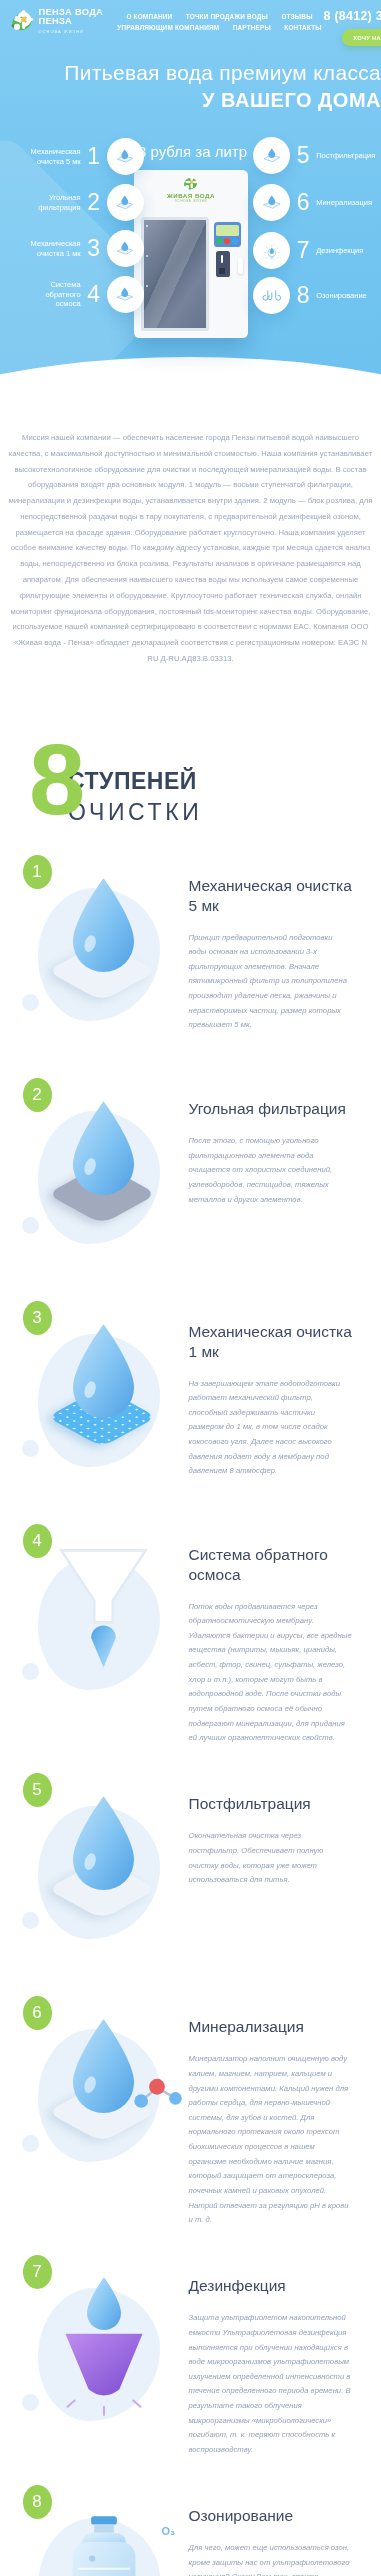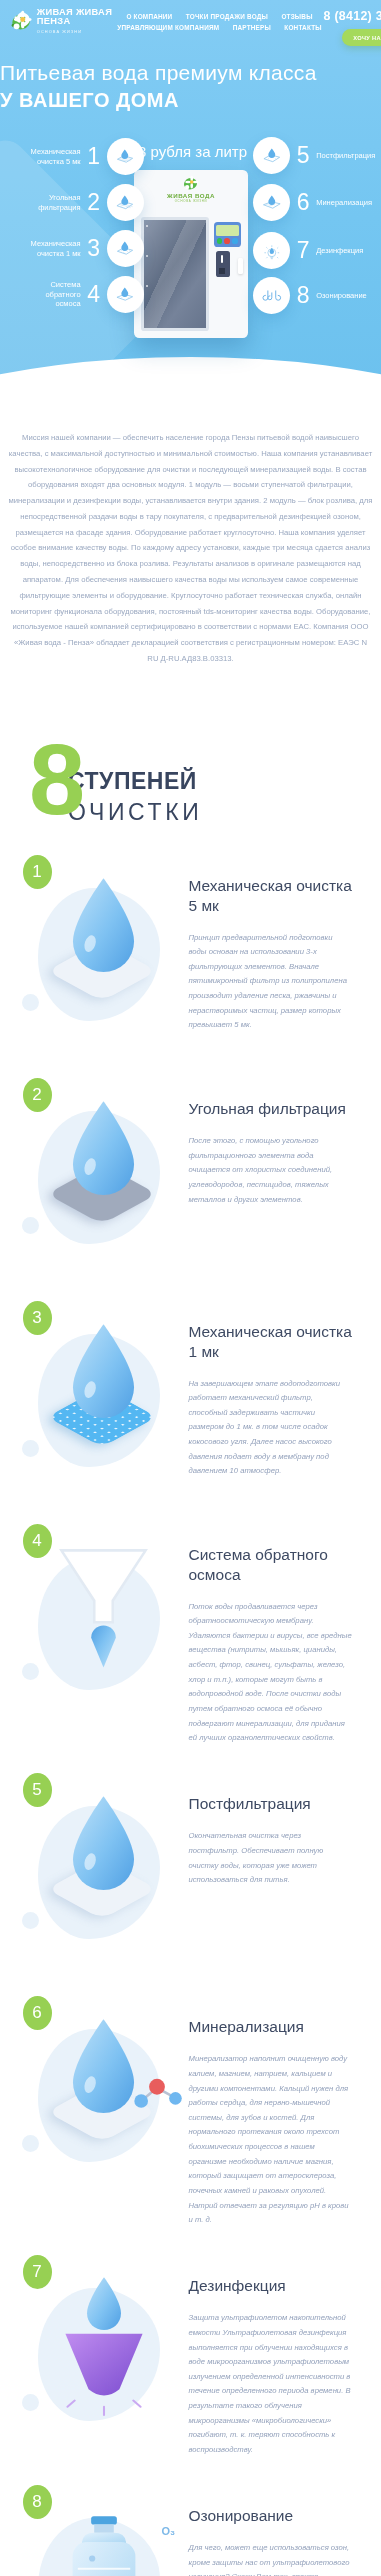--- a/index.html
+++ b/index.html
@@ -16,21 +16,21 @@
   .daisy { display:block; }
   .logo-txt .lt1 { color:#fff; font-size:9.3px; font-weight:700; letter-spacing:0.3px; line-height:1.05; }
   .logo-txt .lt2 { color:rgba(255,255,255,.9); font-size:3.9px; letter-spacing:1.1px; margin-top:1.5px; }
   .mainnav { flex:1; display:flex; flex-direction:column; gap:4.1px; padding-top:6.7px; }
   .nav-row { display:flex; justify-content:center; gap:13.4px; }
   .nav-row a { color:#fff; font-size:6.4px; font-weight:700; letter-spacing:0.2px; white-space:nowrap; }
   .head-right { width:106px; flex:none; display:flex; flex-direction:column; align-items:flex-end; gap:5.7px; padding-top:3.1px; }
   .phone { color:#fff; font-size:12.4px; font-weight:700; white-space:nowrap; letter-spacing:0.3px; }
   .cta { background:#a5d95c; color:#fff; font-size:5.7px; font-weight:700; letter-spacing:0.3px;
          border:none; border-radius:10.3px; padding:5.7px 11.3px; cursor:pointer; box-shadow:0 3.1px 7.2px rgba(90,150,40,.25); }
-  .hero-title { text-align:left; color:#fff; margin-top:14.4px; position:relative; z-index:4; }
+  .hero-title { text-align:right; color:#fff; margin-top:14.4px; position:relative; z-index:4; }
   .hero-title .h1a { display:block; font-size:21px; font-weight:300; letter-spacing:0.3px; }
   .hero-title .h1b { display:block; font-size:20px; font-weight:800; letter-spacing:0.5px; margin-top:4.1px; }
   .price { position:absolute; left:138px; top:143px; color:#fff; font-size:15px; font-weight:300; z-index:3; }
 
   .feat { position:absolute; display:flex; align-items:center; gap:6.7px; color:#fff; z-index:3; }
   .feat .lbl { font-size:7.5px; line-height:1.3; width:61px; }
   .feat.fl .lbl { text-align:right; }
   .feat .num { font-size:23px; font-weight:300; }
   .circ { width:37px; height:37px; background:#fff; border-radius:50%; flex:none;
           display:flex; align-items:center; justify-content:center; box-shadow:0 6.2px 13.4px rgba(30,110,170,.18); }
@@ -134,21 +134,21 @@
             <ellipse cx="15" cy="0" rx="12" ry="5.5"></ellipse>
             <ellipse cx="-11" cy="-11" rx="5.5" ry="12" transform="rotate(-45)"></ellipse>
             <ellipse cx="15" cy="0" rx="5.5" ry="12" transform="rotate(-45)"></ellipse>
             <ellipse cx="0" cy="15" rx="12" ry="5.5" transform="rotate(-45)"></ellipse>
             <ellipse cx="4" cy="-15" rx="12" ry="5.5" transform="rotate(-45)"></ellipse>
           </g>
           <circle r="7.5" fill="#f6c445"></circle>
         </g>
       </svg>
       <div class="logo-txt">
-        <div class="lt1">ЖИВАЯ ЖИВАЯ ПЕНЗА</div>
+        <div class="lt1">ПЕНЗА ВОДА ПЕНЗА</div>
         <div class="lt2">ОСНОВА ЖИЗНИ</div>
       </div>
     </div>
 
     <nav class="mainnav">
       <div class="nav-row">
         <a href="#">О КОМПАНИИ</a>
         <a href="#">ТОЧКИ ПРОДАЖИ ВОДЫ</a>
         <a href="#">ОТЗЫВЫ</a>
       </div>
@@ -369,21 +369,21 @@
       <i class="blob1"></i>
         <i class="blob2"></i>
       <svg class="drop" viewBox="0 0 140 190">
           <path d="M70 6 C70 6 127 82 127 124 a57 57 0 0 1 -114 0 C13 82 70 6 70 6 Z" fill="url(#gdrop)"></path>
           <ellipse cx="45" cy="128" rx="10" ry="16" fill="rgba(255,255,255,.55)" transform="rotate(18 45 128)"></ellipse>
         </svg>
       <i class="pad pad-blue"></i>
     </div>
     <div class="step-body">
       <h3>Механическая очистка 1 мк</h3>
-      <p>На завершающем этапе водоподготовки работает механический фильтр, способный задерживать частички размером до 1 мк. в том числе осадок кокосового угля. Далее насос высокого давления подает воду в мембрану под давлением 10 атмосфер.</p>
+      <p>На завершающем этапе водоподготовки работает механический фильтр, способный задерживать частички размером до 1 мк. в том числе осадок кокосового угля. Далее насос высокого давления подает воду в мембрану под давлением 8 атмосфер.</p>
     </div>
   </div>
 
   <div class="step">
     <div class="step-illus">
       <span class="badge">4</span>
       <i class="blob1"></i>
         <i class="blob2"></i>
       <svg class="illus-svg" style="left:28px; top:20.6px;" width="113" height="134" viewBox="0 0 220 260">
         <path d="M70 22 L150 22 L110 92 Z" fill="url(#gdrop)"></path>

